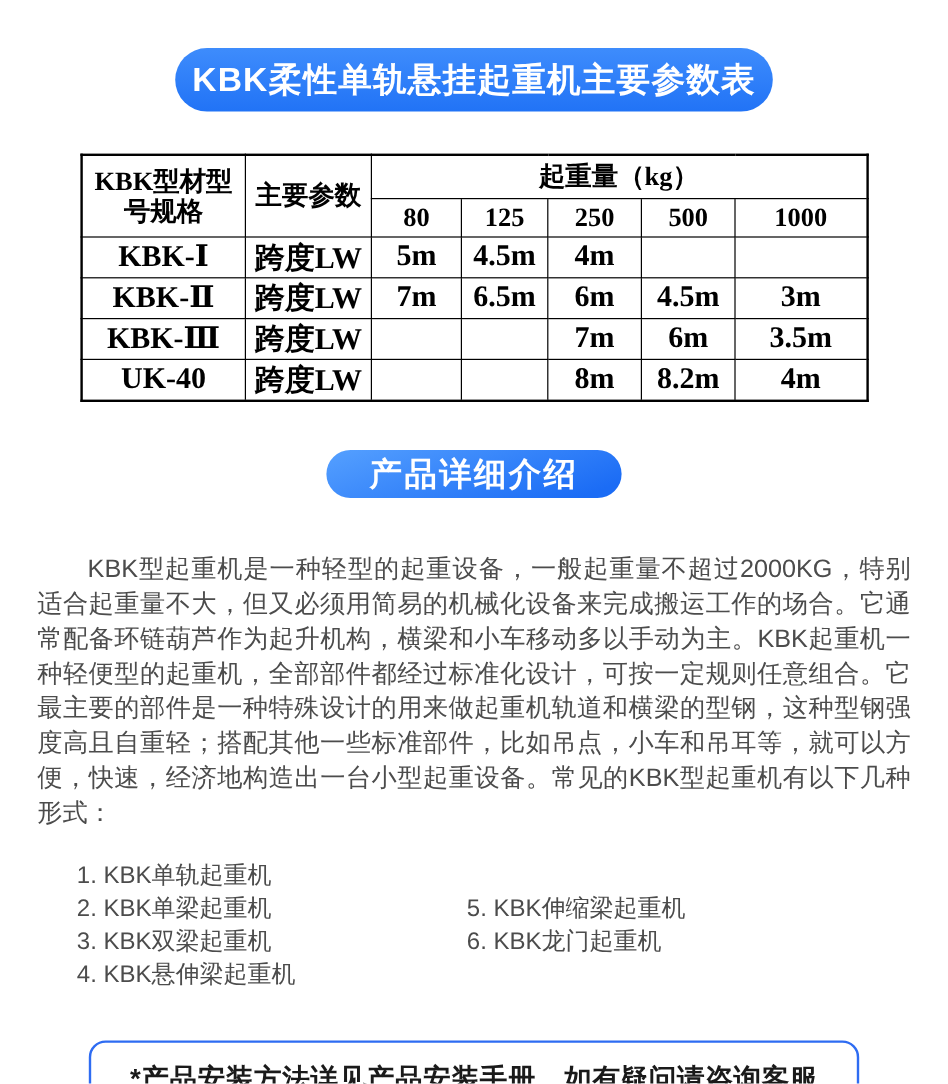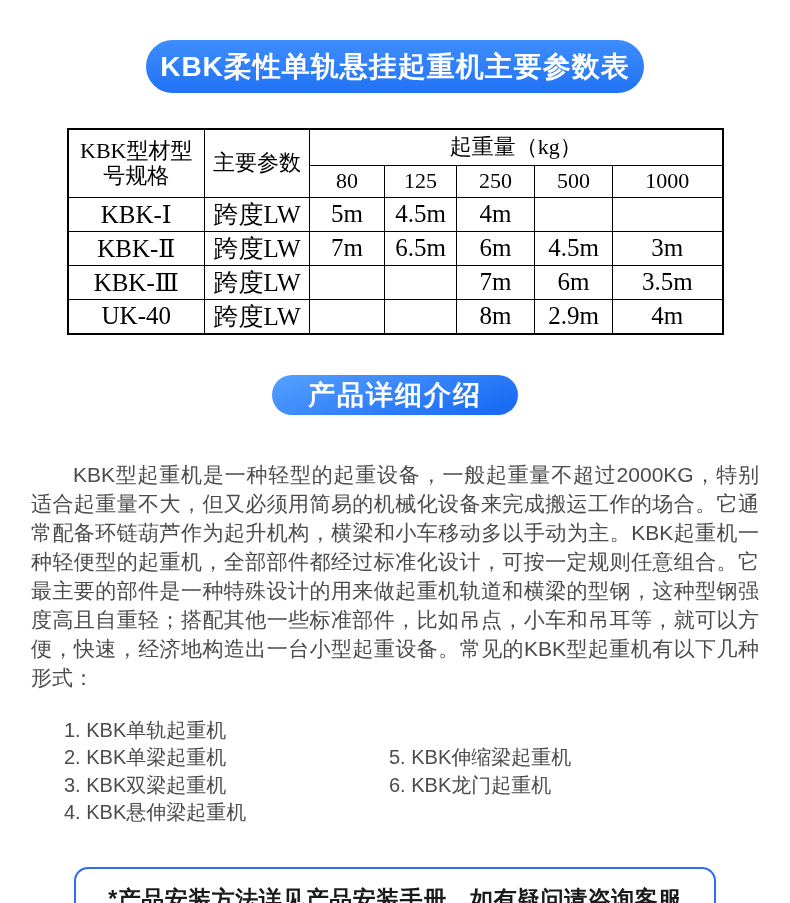--- a/index.html
+++ b/index.html
@@ -26,21 +26,21 @@
     margin: 35px auto 0;
     border-collapse: collapse;
     table-layout: fixed;
     font-family: "Liberation Serif", "DejaVu Serif", serif;
     color: #000000;
     text-align: center;
   }
   table.params { border: 2px solid #000; }
   table.params th, table.params td {
     border: 1px solid #000;
-    font-weight: normal;
+    font-weight: bold;
     vertical-align: middle;
     padding: 0 2px;
     margin-left: 36px;
   }
   table.params th { font-size: 22px; }
   table.params td { font-size: 25px; text-align: center; }
   tr.hdr1 th { height: 36px; }
   tr.hdr2 th { height: 32px; }
   tr.data td { height: 30px; }
   th.model-col { line-height: 1.15; }
@@ -154,21 +154,21 @@
       <td>7m</td>
       <td>6m</td>
       <td>3.5m</td>
     </tr>
     <tr class="data">
       <td>UK-40</td>
       <td>跨度LW</td>
       <td></td>
       <td></td>
       <td>8m</td>
-      <td>2.9m</td>
+      <td>8.2m</td>
       <td>4m</td>
     </tr>
   </tbody>
 </table>
 
 <button class="section-btn">产品详细介绍</button>
 
 <p class="intro">KBK型起重机是一种轻型的起重设备，一般起重量不超过2000KG，特别适合起重量不大，但又必须用简易的机械化设备来完成搬运工作的场合。它通常配备环链葫芦作为起升机构，横梁和小车移动多以手动为主。KBK起重机一种轻便型的起重机，全部部件都经过标准化设计，可按一定规则任意组合。它最主要的部件是一种特殊设计的用来做起重机轨道和横梁的型钢，这种型钢强度高且自重轻；搭配其他一些标准部件，比如吊点，小车和吊耳等，就可以方便，快速，经济地构造出一台小型起重设备。常见的KBK型起重机有以下几种形式：</p>
 
 <div class="type-list">

